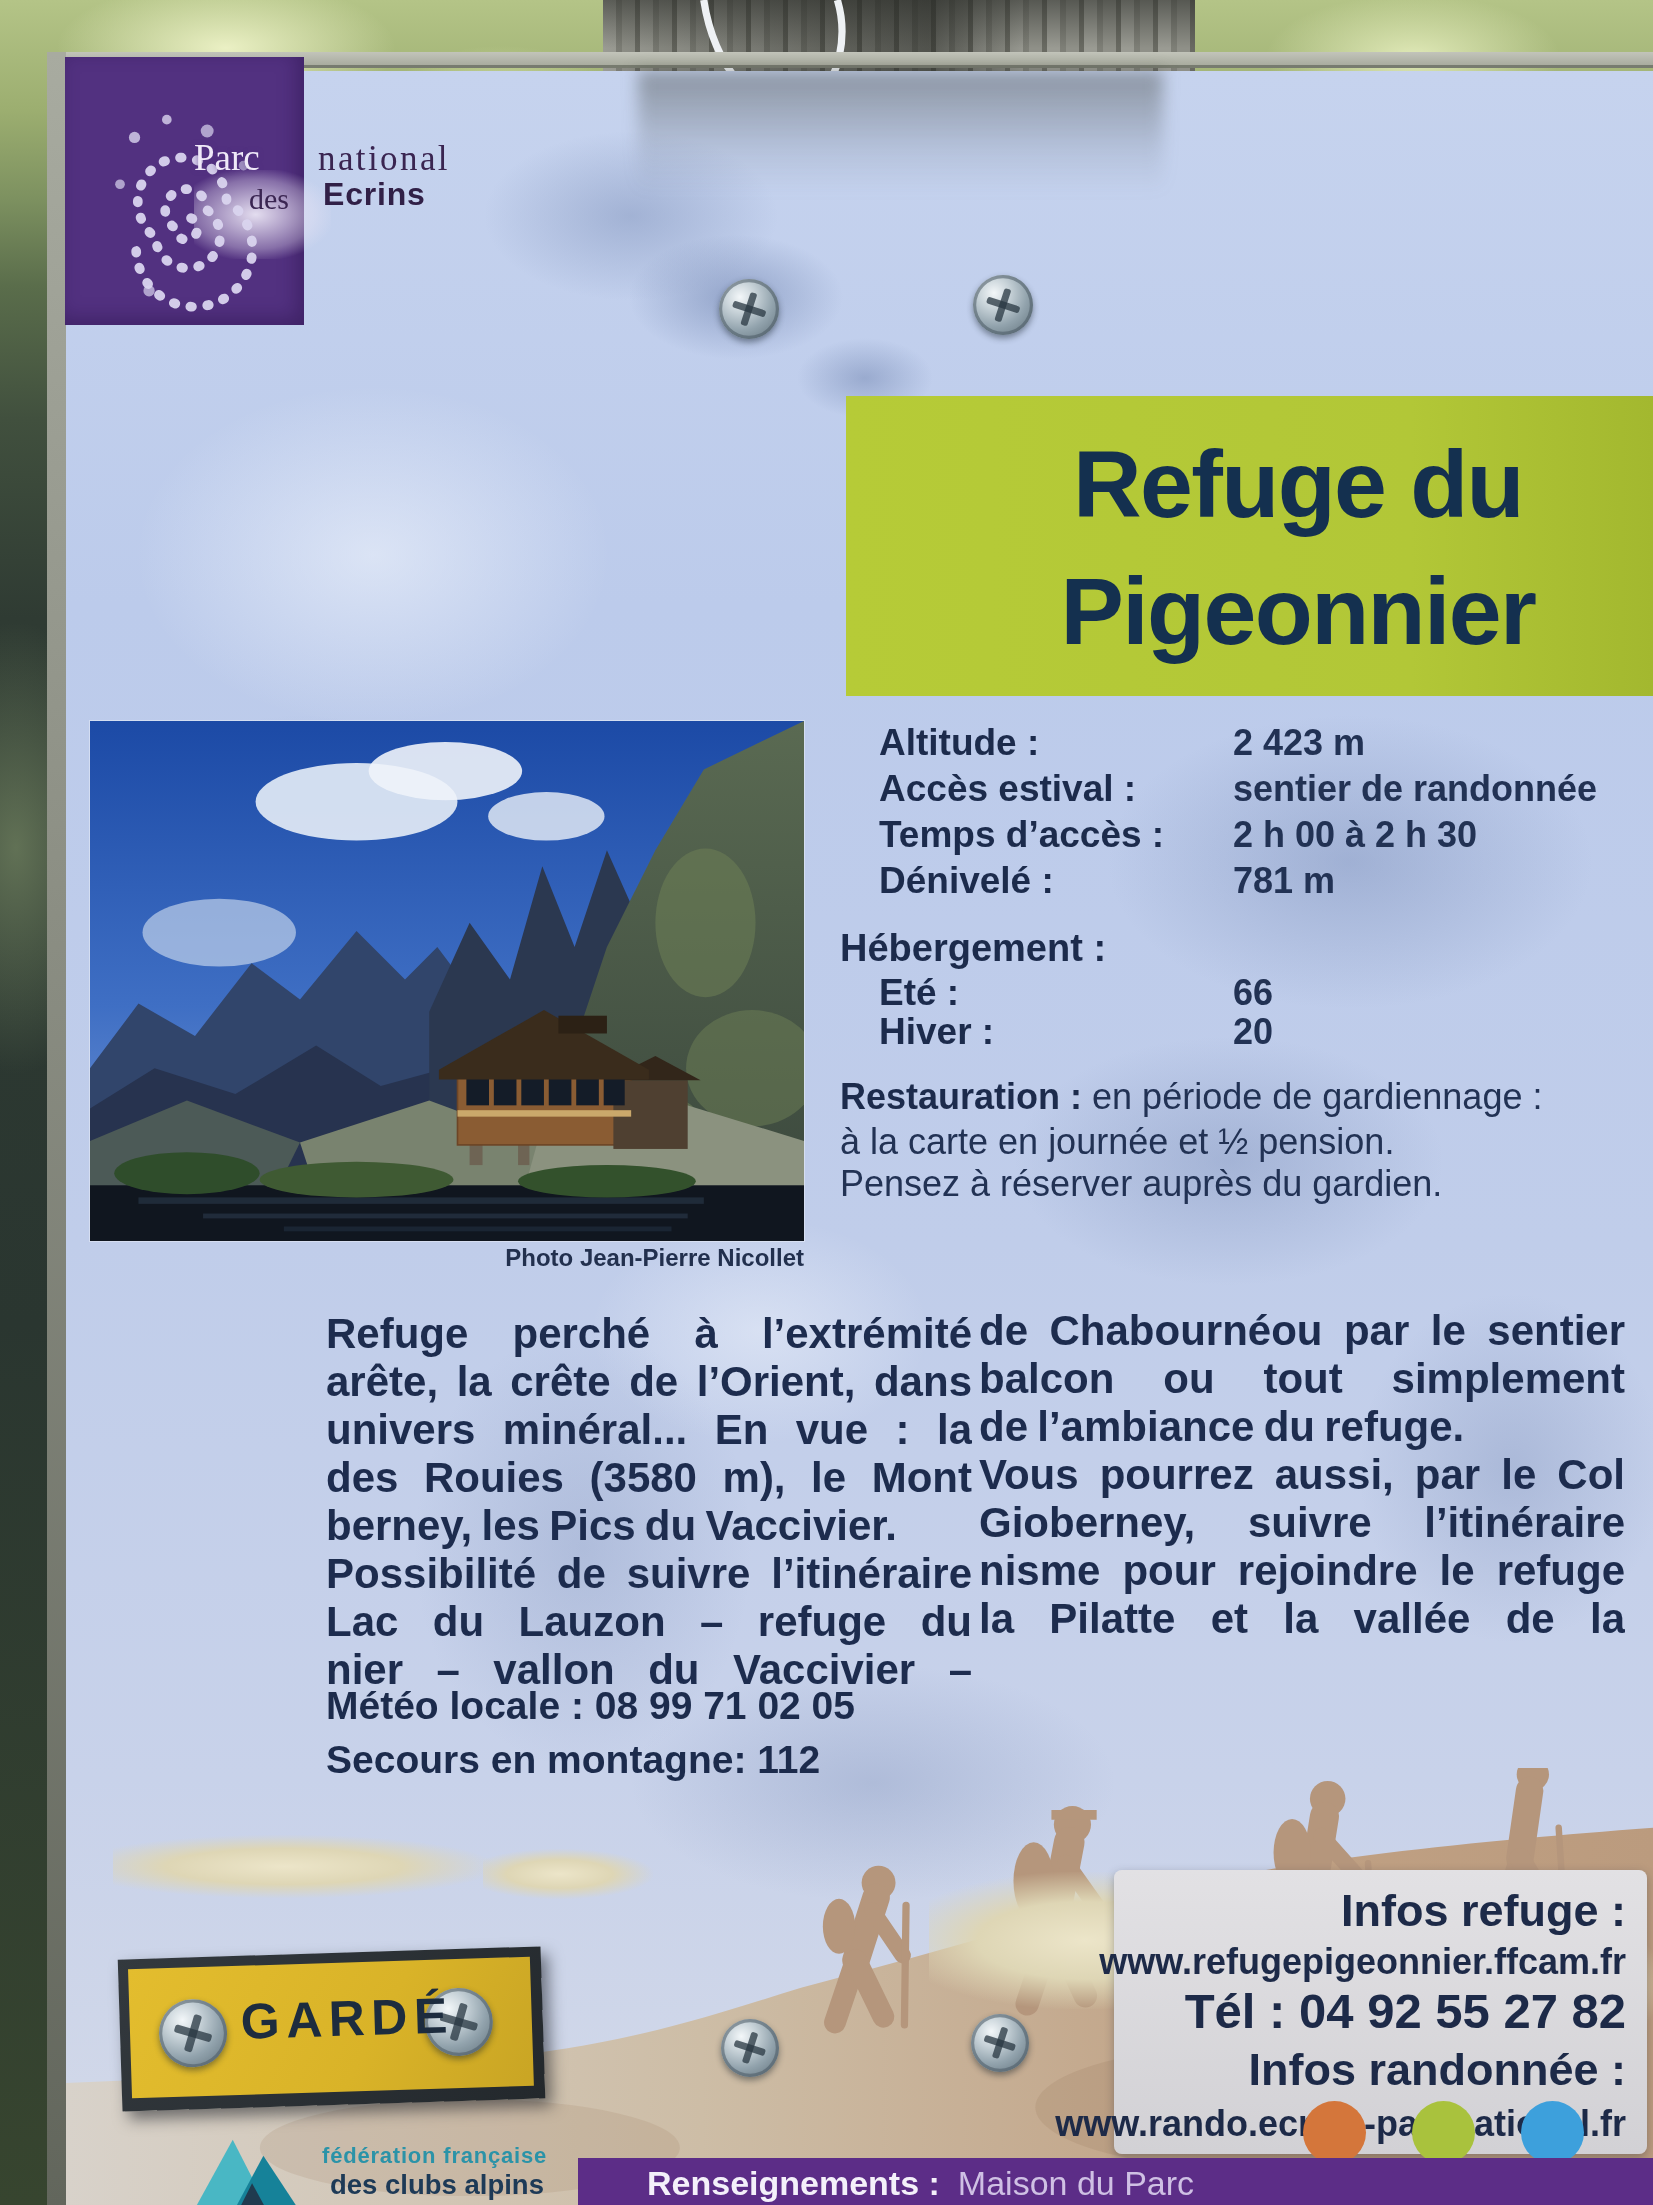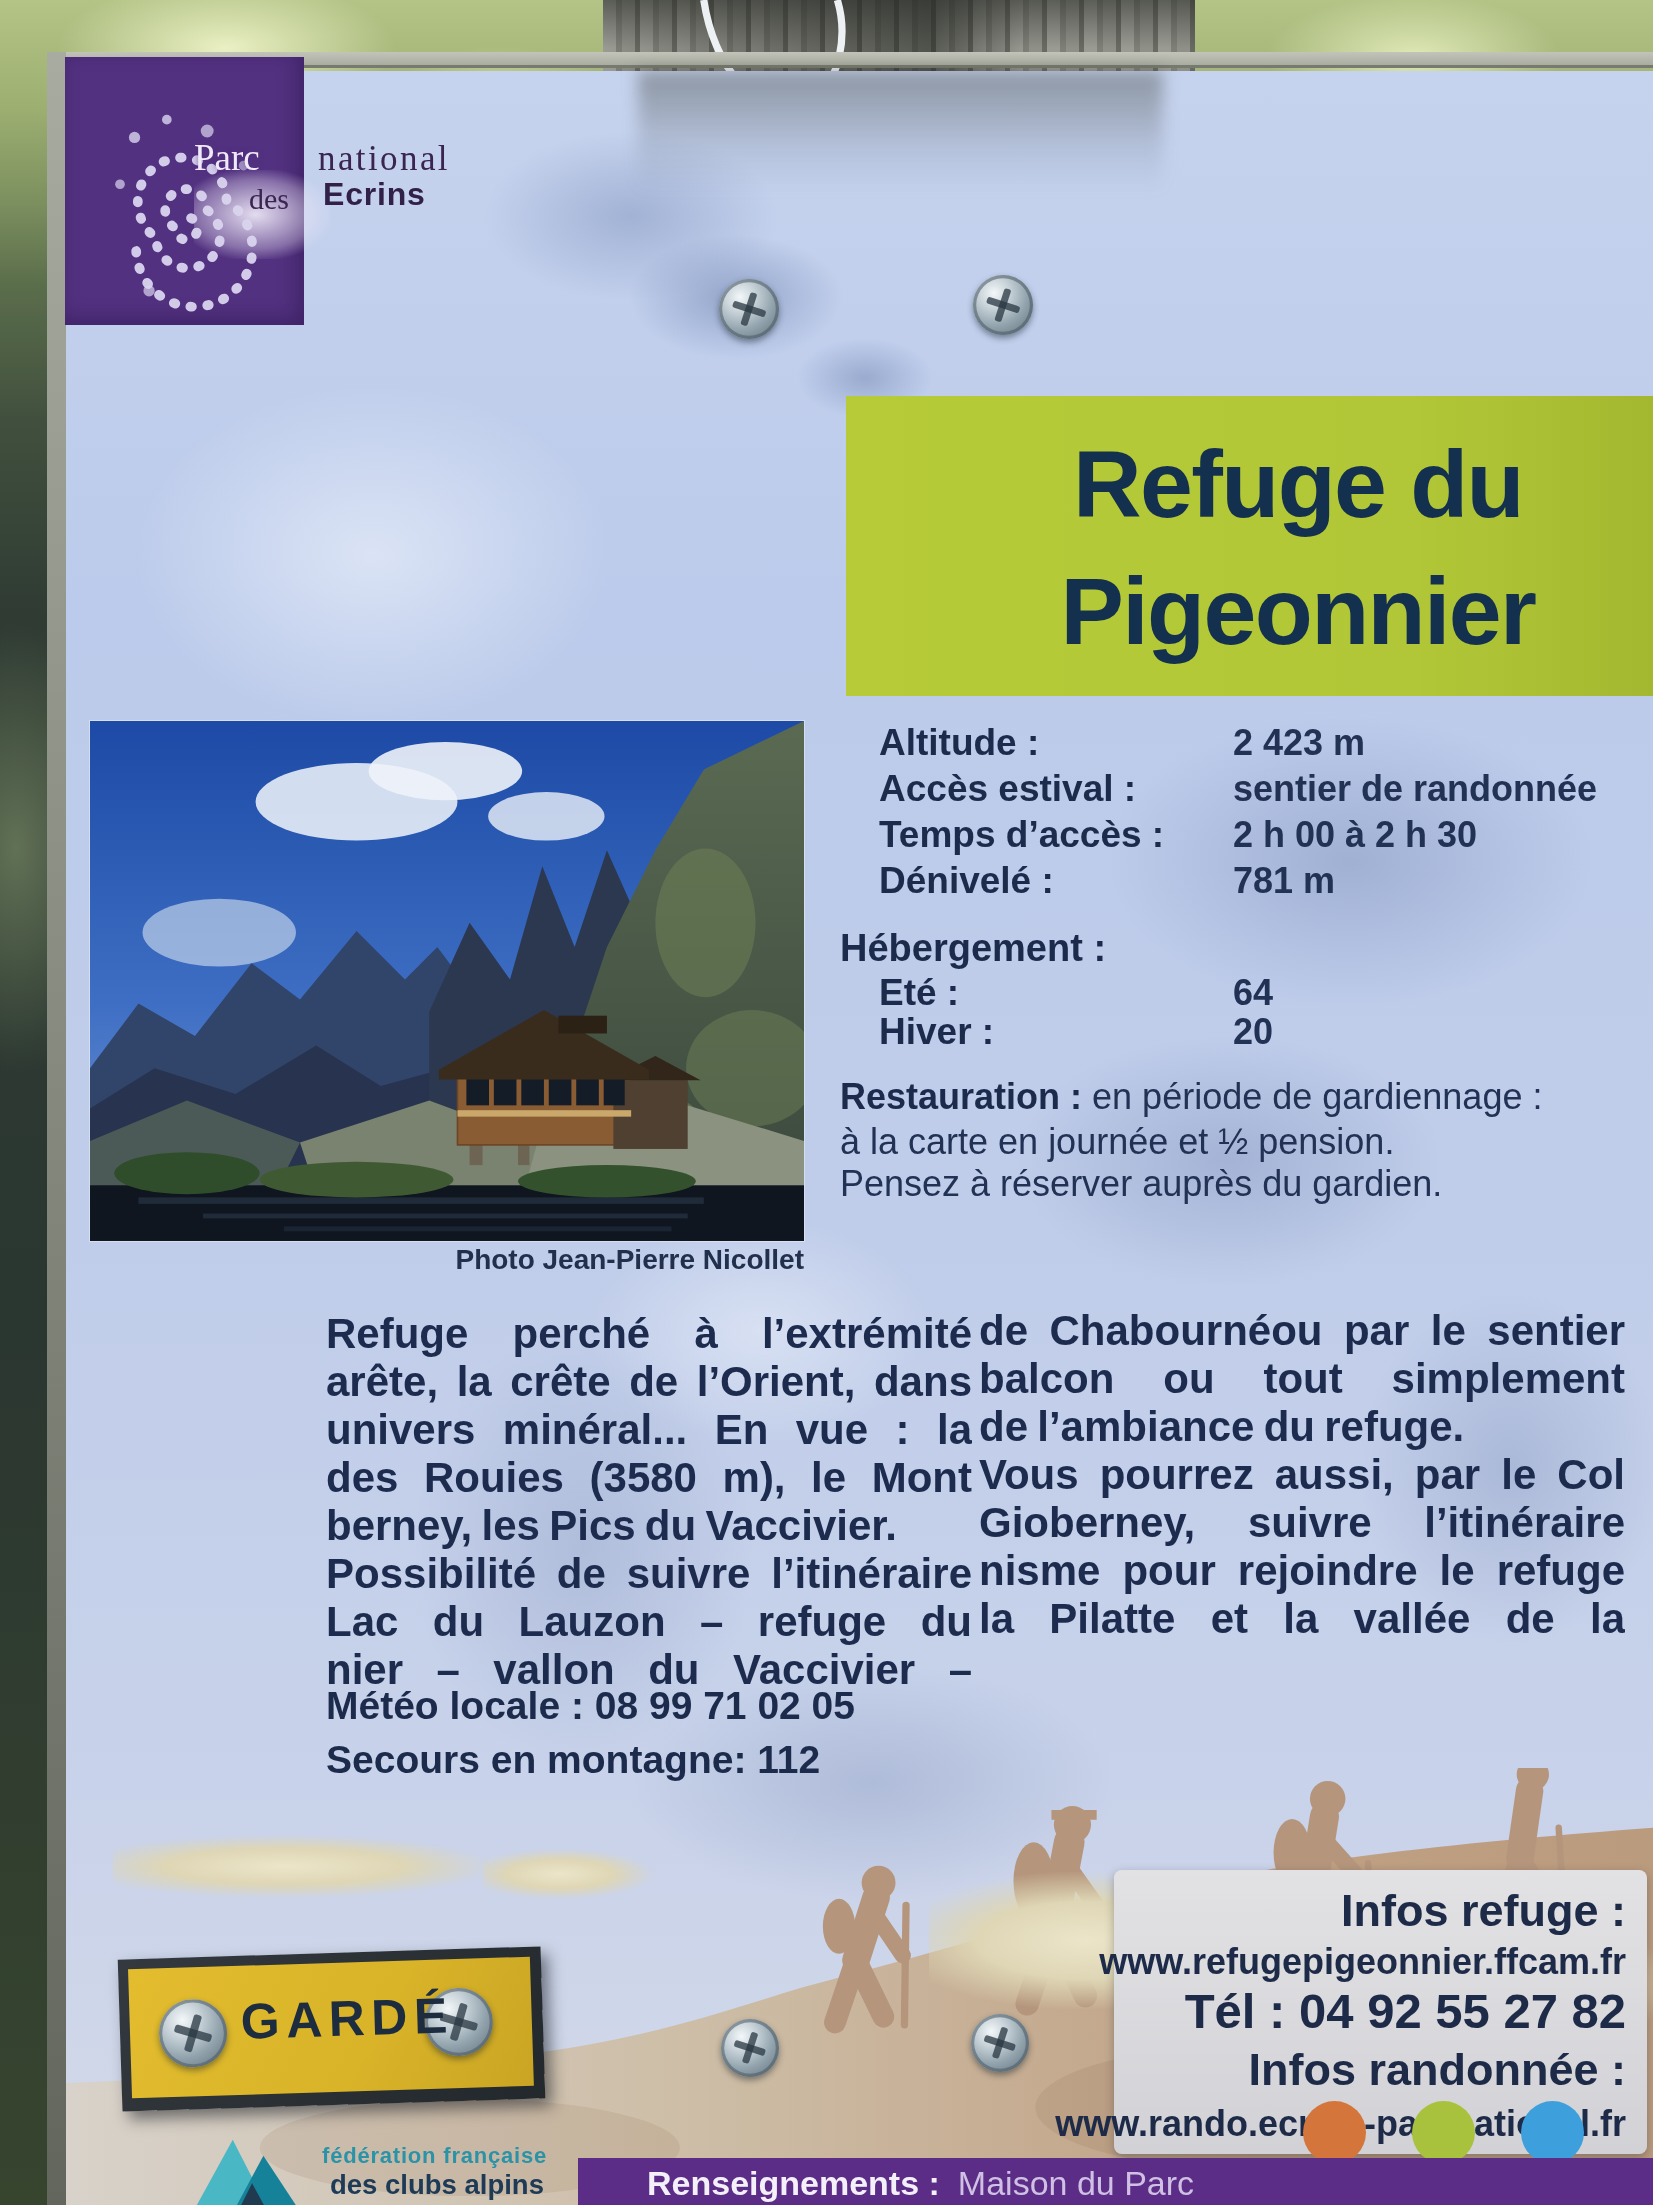--- a/index.html
+++ b/index.html
@@ -74,21 +74,21 @@
   .irow .lab { position:absolute; left:0; font-weight:700; font-size:37px; color:#1c2b4c; }
   .irow .val { position:absolute; left:354px; font-weight:700; font-size:36px; color:#223254; }
   #heb-heading { left:840px; top:927px; font-weight:700; font-size:38px; }
   .rline { position:absolute; left:840px; width:816px; font-size:36px; color:#223254; }
   #rest-l1 { top:1076px; } #rest-l2 { top:1121px; } #rest-l3 { top:1163px; }
   #rest-l1 b { font-weight:700; color:#1c2b4c; }
 
   
   #photo { left:90px; top:721px; width:714px; height:520px; outline:1.6px solid rgba(255,255,255,.35); overflow:hidden; }
   #photo svg { display:block; width:100%; height:100%; }
-  #caption { left:320px; top:1244px; width:484px; text-align:right; font-weight:700; font-size:28px; color:#22304e; }
+  #caption { left:320px; top:1244px; width:484px; text-align:right; font-weight:700; font-size:24px; color:#22304e; }
 
   
   .dcol { position:absolute; width:646px; }
   .dline { height:48px; overflow:hidden; font-weight:700; font-size:42px; color:#1d2c4e; word-spacing:-2.4px;
            text-align:justify; text-align-last:justify; }
   .dline.pend { text-align-last:left; }
   #dcol-left { left:326px; top:1310px; }
   #dcol-right { left:979px; top:1307px; }
 
   .contact-line { position:absolute; left:326px; font-weight:700; font-size:39px; color:#1c2b4c; }
@@ -185,21 +185,21 @@
     <span class="val">2 h 00 à 2 h 30</span>
     </div>
   <div class="irow" style="top:860px;">
     <span class="lab">Dénivelé :</span>
     <span class="val">781 m</span>
     </div>
 
   <div class="abs navy" id="heb-heading">Hébergement :</div>
   <div class="irow" style="top:972px;">
     <span class="lab">Eté :</span>
-    <span class="val">64</span>
+    <span class="val">66</span>
     </div>
   <div class="irow" style="top:1011px;">
     <span class="lab">Hiver :</span>
     <span class="val">20</span>
     </div>
 
   <div class="rline" id="rest-l1">
     <b>Restauration :</b>
     <span>en période de gardiennage :</span></div>
   <div class="rline" id="rest-l2">à la carte en journée et ½ pension.</div>

